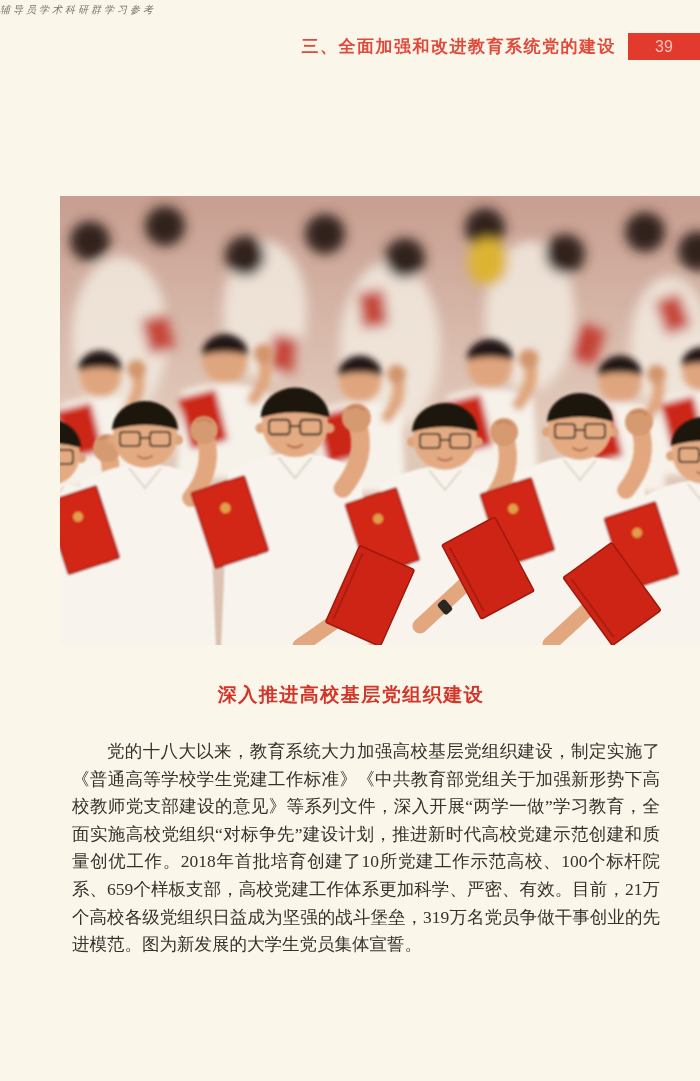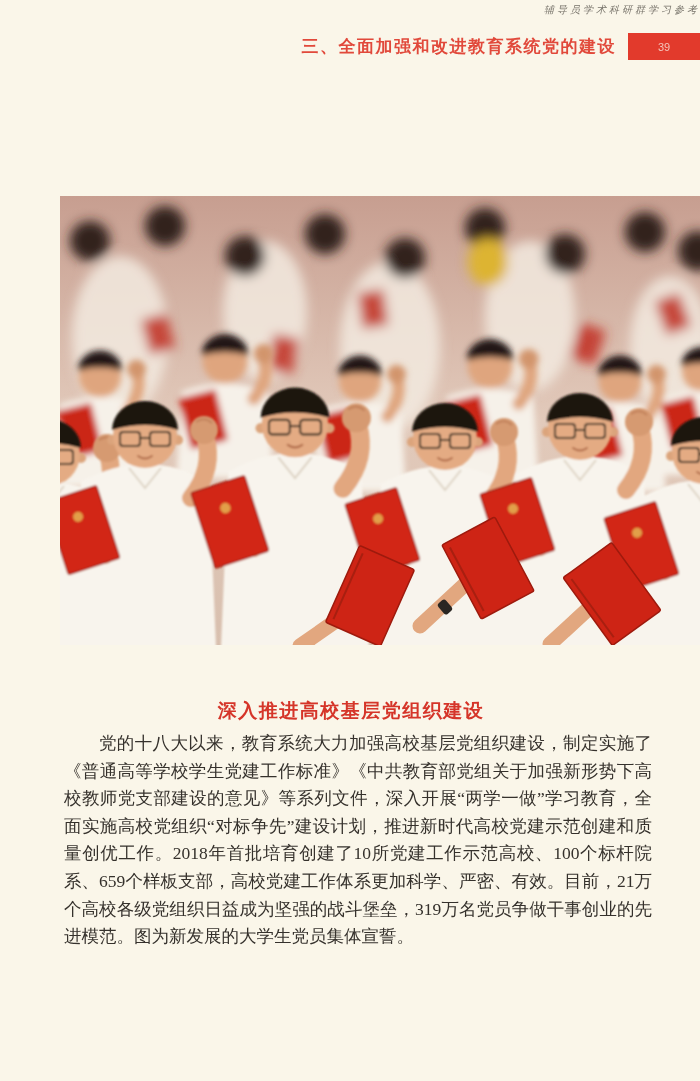--- a/index.html
+++ b/index.html
@@ -17,21 +17,21 @@
     font-family:"Liberation Serif","DejaVu Serif",serif;
     background:var(--page-background);
   }
   .page{
     position:relative;width:700px;height:1081px;
     background:var(--page-background);
     overflow:hidden;
   }
   .running-head{
     position:absolute;top:3px;left:0;width:100%;
-    text-align:right;
+    text-align:left;
     font-family:"DejaVu Serif",serif;
     font-style:italic;
     font-size:10px;
     letter-spacing:3px;
     color:#77736a;
   }
   .chapter-row{
     position:absolute;top:33px;right:0;
     display:flex;align-items:flex-end;gap:12px;
   }
@@ -41,40 +41,40 @@
     font-size:17px;
     letter-spacing:1.5px;
     color:var(--header-red);
     line-height:27px;
   }
   .page-badge{
     width:72px;height:27px;
     background:var(--accent-red);
     color:var(--badge-text);
     font-family:"Liberation Sans","DejaVu Sans",sans-serif;
-    font-size:11px;
+    font-size:16px;
     display:flex;align-items:center;justify-content:center;
   }
   .photo{
     position:absolute;left:60px;top:196px;width:640px;height:449px;
     margin:0;padding:0;overflow:hidden;
   }
   .photo svg{display:block;}
   .section-title{
-    position:absolute;top:698px;left:55px;width:592px;
+    position:absolute;top:682px;left:55px;width:592px;
     margin:0;
     text-align:center;
     font-size:19px;
     font-weight:bold;
     letter-spacing:1.5px;
     color:var(--title-red);
   }
   .body-text{
     position:absolute;top:722px;left:56px;width:588px;
-    margin:8px;
+    margin:16px;
     font-size:17.5px;
     line-height:27.6px;
     color:var(--body-text);
     text-align:justify;
     text-indent:2em;
   }
 </style>
 </head>
 <body>
 

